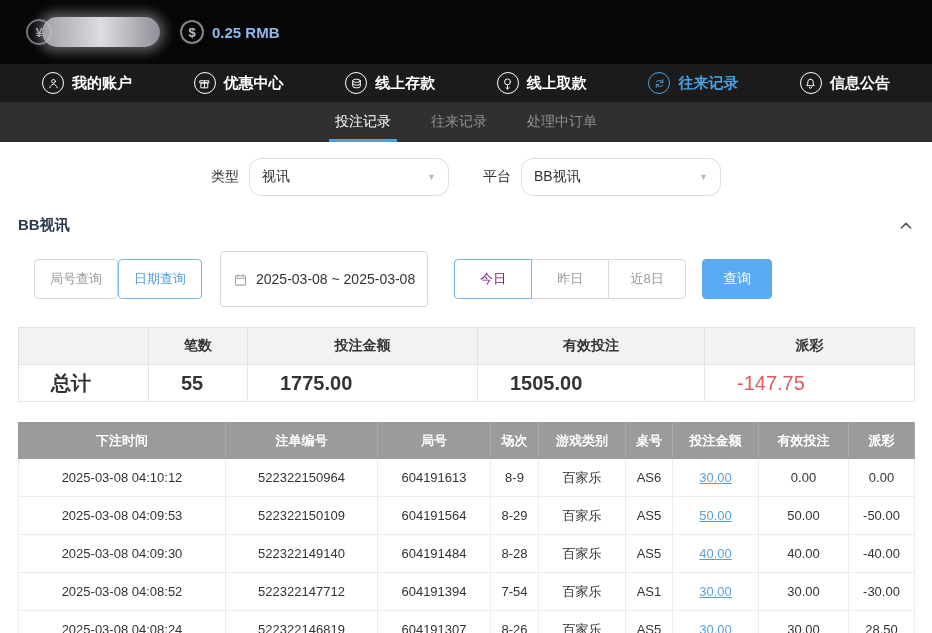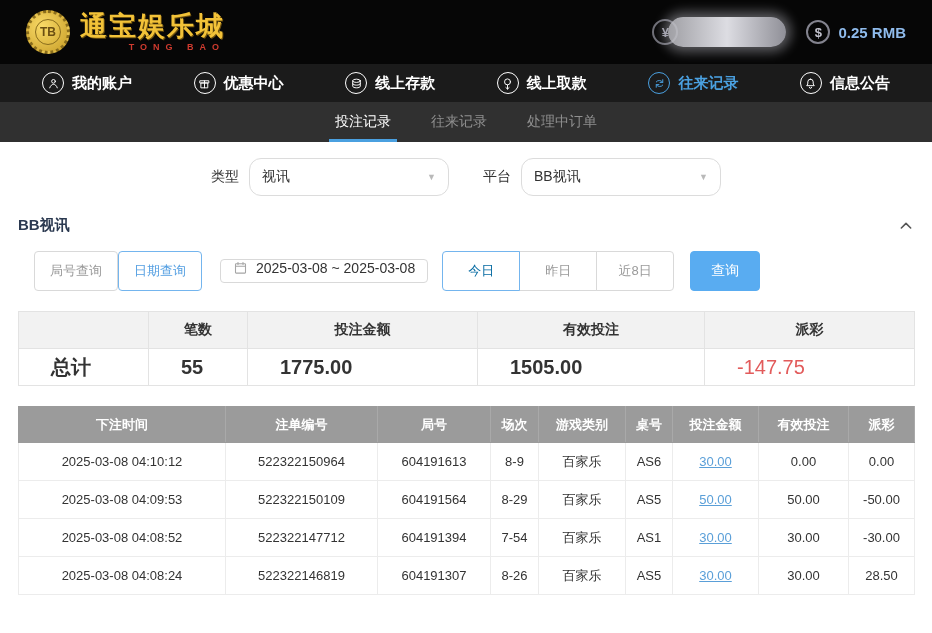--- a/index.html
+++ b/index.html
@@ -56,59 +56,48 @@
   .section-title { font-size:15px; font-weight:bold; color:#2b3950; }
   .collapse-btn { cursor:pointer; display:flex; align-items:center; }
   .collapse-btn svg { width:16px; height:16px; stroke:#555; fill:none; stroke-width:2.4; stroke-linecap:round; stroke-linejoin:round; }
 
   
   .toolbar { display:flex; align-items:center; margin:16px 18px 0; }
   .btn { height:40px; border:1px solid #d9d9d9; border-radius:4px; background:#fff; color:#9a9a9a;
          font-size:13px; padding:0 15px; display:flex; align-items:center; justify-content:center; cursor:pointer; white-space:nowrap; }
   .btn.blue-outline { border-color:#74b5ee; color:#549fe2; }
   .ml16 { margin-left:16px; }
-  .date-input { height:24px; border:1px solid #d9d9d9; border-radius:4px; background:#fff; cursor:pointer;
-                display:flex; align-items:flex-start; gap:8px; padding:0 12px; font-size:14px; color:#333; margin-left:18px; }
+  .date-input { height:56px; border:1px solid #d9d9d9; border-radius:4px; background:#fff; cursor:pointer;
+                display:flex; align-items:center; gap:8px; padding:0 12px; font-size:14px; color:#333; margin-left:18px; }
   .date-input svg { width:15px; height:15px; stroke:#a5a5a5; fill:none; stroke-width:1.7; stroke-linecap:round; }
   .btn-group { display:flex; margin-left:14px; }
   .btn-group .btn { border-radius:0; width:78px; margin-left:-1px; }
   .btn-group .btn:first-child { border-radius:4px 0 0 4px; margin-left:0; }
   .btn-group .btn:last-child { border-radius:0 4px 4px 0; }
-  .btn-group .btn.active { border-color:#74b5ee; color:#0369a1; position:relative; z-index:1; }
+  .btn-group .btn.active { border-color:#74b5ee; color:#701a75; position:relative; z-index:1;margin-left:12px; }
   .btn.solid { background:#59acf1; border-color:#59acf1; color:#fff; margin-left:16px; width:70px; font-size:14px; }
 
   
   table { border-collapse:collapse; table-layout:fixed; }
   .tbl { width:896px; margin:20px 18px 0; font-size:13px; }
   .summary-tbl th { background:#f2f2f2; font-weight:bold; color:#333; border:1px solid #e3e3e3; height:37px; text-align:center; font-size:14px; }
   .summary-tbl td { border:1px solid #e3e3e3; height:37px; color:#333; font-weight:bold; font-size:20px;padding-left:32px; }
   .summary-tbl td.payout-neg { color:#e25b5b; font-weight:normal; }
   .data-tbl th { background:#9b9b9b; color:#fff; font-weight:bold; height:36px; text-align:center;
                  border:1px solid #9b9b9b; border-right:1px solid #a9a9a9; font-size:13px; }
   .data-tbl td { height:38px; text-align:center; color:#333; border:1px solid #ececec; background:#fff; }
   .neg { color:#e25b5b; }
   .link { color:#5a9fd8; text-decoration:underline; cursor:pointer; }
 </style>
 </head>
 <body>
 
 <div class="page">
 
   <header class="topbar">
-    <div class="logo">
-      <div class="chip">
-        <div class="chip-inner">
-            <span>TB</span>
-          </div>
-      </div>
-      <div>
-        <div class="logo-title">通宝娱乐城</div>
-        <div class="logo-sub">TONG BAO</div>
-      </div>
-    </div>
     <div class="topbar-right">
       <div class="user-chip">
         <span class="coin-icon">¥</span>
         <span class="blurred"></span>
       </div>
       <div class="balance">
         <span class="dollar-circ">$</span>
         <span>0.25 RMB</span>
       </div>
     </div>
@@ -298,20 +287,31 @@
           <td>522322150109</td>
           <td>604191564</td>
           <td>8-29</td>
           <td>百家乐</td>
           <td>AS5</td>
           <td><span class="link">50.00</span></td>
           <td>50.00</td>
           <td class="neg">-50.00</td>
         </tr>
         <tr>
+          <td>2025-03-08 04:09:30</td>
+          <td>522322149140</td>
+          <td>604191484</td>
+          <td>8-28</td>
+          <td>百家乐</td>
+          <td>AS5</td>
+          <td><span class="link">40.00</span></td>
+          <td>40.00</td>
+          <td class="neg">-40.00</td>
+        </tr>
+        <tr>
           <td>2025-03-08 04:08:52</td>
           <td>522322147712</td>
           <td>604191394</td>
           <td>7-54</td>
           <td>百家乐</td>
           <td>AS1</td>
           <td><span class="link">30.00</span></td>
           <td>30.00</td>
           <td class="neg">-30.00</td>
         </tr>

